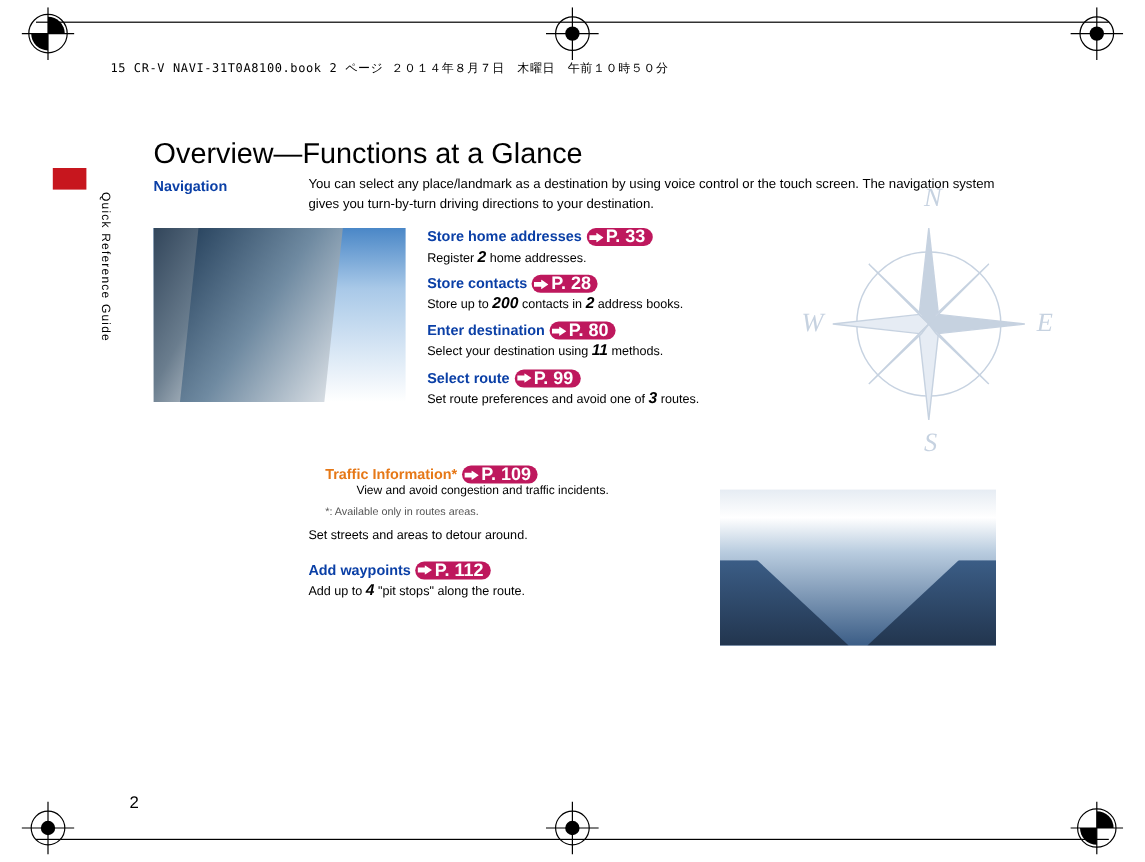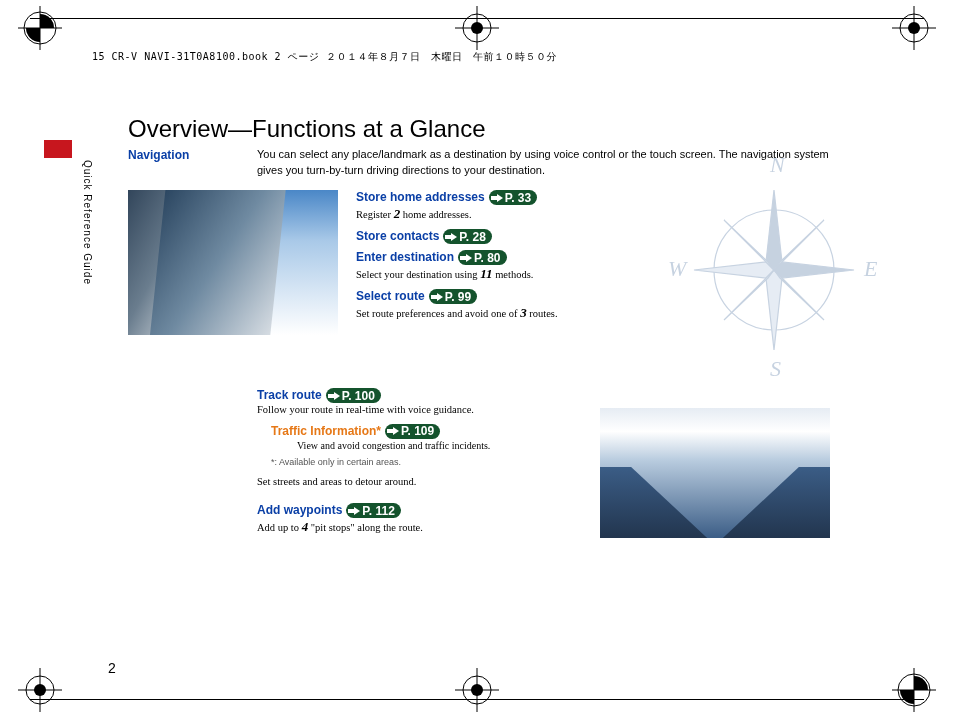--- a/index.html
+++ b/index.html
@@ -118,33 +118,32 @@
     color: #0a3fa6;
     display: flex;
     align-items: flex-start;
     gap: 4px;
   }
   .item-head.orange { color: #e67817; }
   .item-body {
     font-size: 10.5px;
     color: #000;
     line-height: 1.4;
-    font-family: Liberation Serif, serif;
   }
   .item-body .n { font-weight: 700; font-style: italic; font-size: 13px; }
 
   .page-pill {
     display: inline-flex;
     align-items: center;
-    background: #14532d;
+    background: #be185d;
     color: #fff;
     border-radius: 10px;
     padding: 0 6px 0 2px;
     height: 15px;
-    font-size: 12px;
+    font-size: 15px;
     font-weight: 700;
     gap: 2px;
   }
   .page-pill svg { width: 12px; height: 8px; display: block; }
 
   .list-bottom {
     position: absolute;
     left: 257px; top: 388px;
     width: 340px;
   }
@@ -282,20 +281,21 @@
   <div class="item">
     <div class="item-head">
       <span>Store contacts</span>
       <span class="page-pill">
           <svg viewBox="0 0 12 8">
             <path d="M0 2 H6 V0 L12 4 L6 8 V6 H0 Z" fill="#fff"></path>
           </svg>
           <span>P. 28</span>
         </span>
     </div>
+    <div class="item-body"><span>Store up to </span><span class="n">200</span><span> contacts in </span><span class="n">2</span><span> address books.</span></div>
   </div>
   <div class="item">
     <div class="item-head">
       <span>Enter destination</span>
       <span class="page-pill">
           <svg viewBox="0 0 12 8">
             <path d="M0 2 H6 V0 L12 4 L6 8 V6 H0 Z" fill="#fff"></path>
           </svg>
           <span>P. 80</span>
         </span>
@@ -310,45 +310,33 @@
             <path d="M0 2 H6 V0 L12 4 L6 8 V6 H0 Z" fill="#fff"></path>
           </svg>
           <span>P. 99</span>
         </span>
     </div>
     <div class="item-body"><span>Set route preferences and avoid one of </span><span class="n">3</span><span> routes.</span></div>
   </div>
 </div>
 
 <div class="list-bottom">
-  <div class="item">
-    <div class="item-head">
-      <span>Track route</span>
-      <span class="page-pill">
-          <svg viewBox="0 0 12 8">
-            <path d="M0 2 H6 V0 L12 4 L6 8 V6 H0 Z" fill="#fff"></path>
-          </svg>
-          <span>P. 100</span>
-        </span>
-    </div>
-    <div class="item-body">Follow your route in real-time with voice guidance.</div>
-  </div>
   <div class="sub-item">
     <div class="item-head orange">
       <span>Traffic Information*</span>
       <span class="page-pill">
           <svg viewBox="0 0 12 8">
             <path d="M0 2 H6 V0 L12 4 L6 8 V6 H0 Z" fill="#fff"></path>
           </svg>
           <span>P. 109</span>
         </span>
     </div>
     <div class="item-body">View and avoid congestion and traffic incidents.</div>
   </div>
-  <div class="foot-note">*: Available only in certain areas.</div>
+  <div class="foot-note">*: Available only in routes areas.</div>
   <div class="item">
     <div class="item-body">Set streets and areas to detour around.</div>
   </div>
   <div style="height:8px"></div>
   <div class="item">
     <div class="item-head">
       <span>Add waypoints</span>
       <span class="page-pill">
           <svg viewBox="0 0 12 8">
             <path d="M0 2 H6 V0 L12 4 L6 8 V6 H0 Z" fill="#fff"></path>

